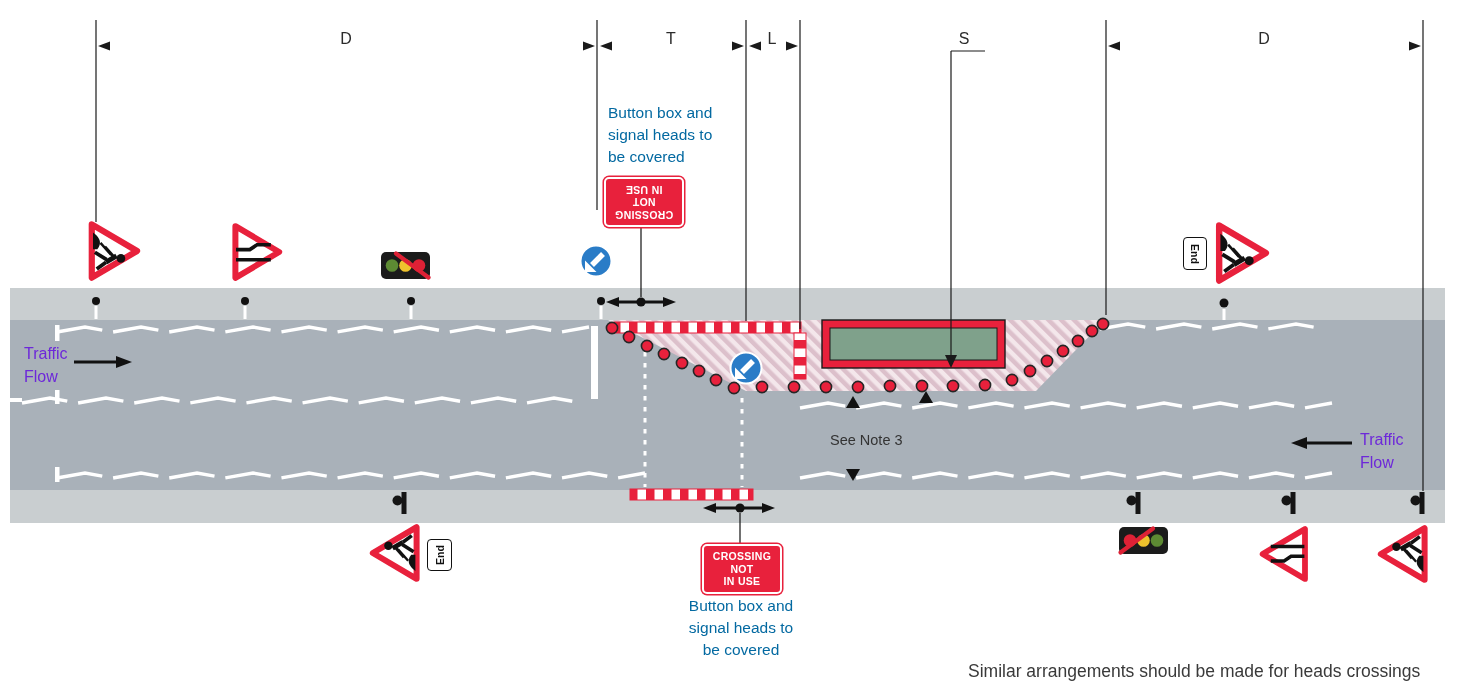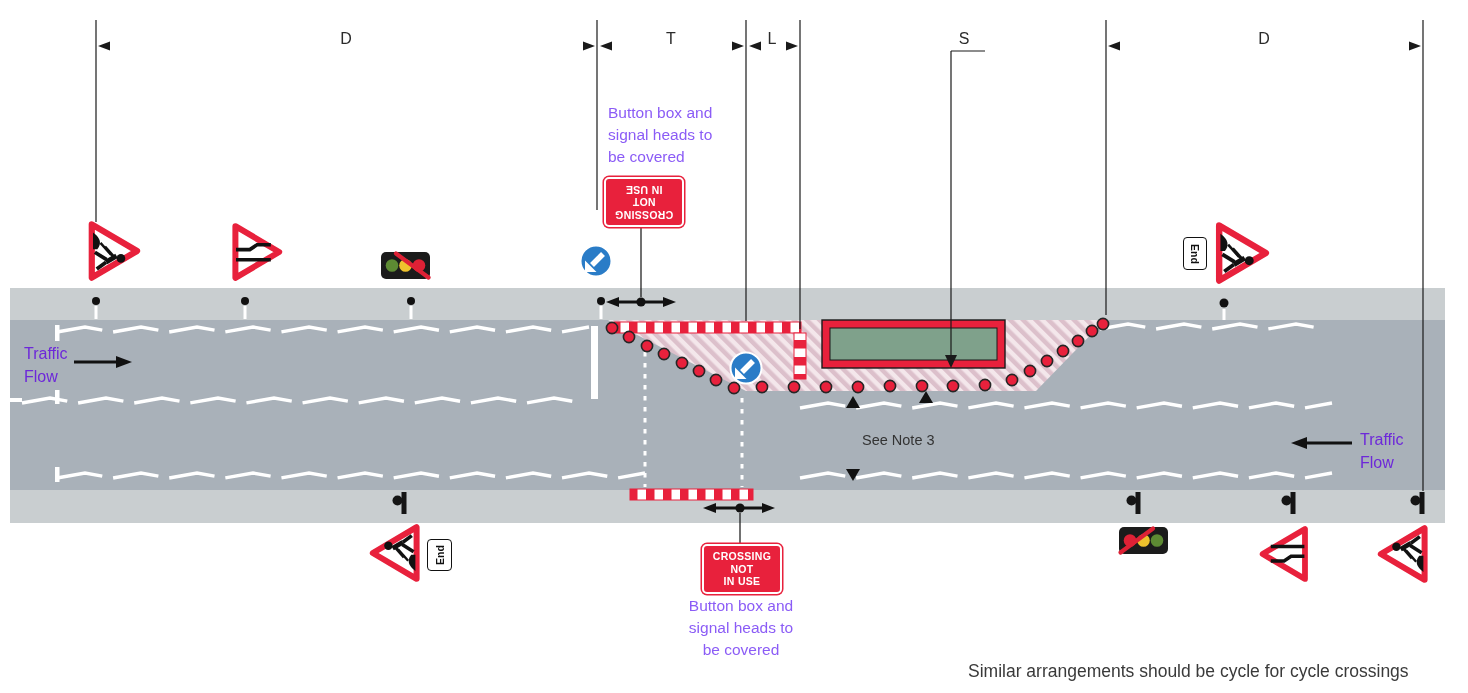--- a/index.html
+++ b/index.html
@@ -1,21 +1,21 @@
 <!DOCTYPE html>
 <html><head>
 <meta charset="utf-8">
 <style>
   html,body{margin:0;padding:0;background:#fff;}
   .canvas{position:relative;width:1468px;height:693px;background:#fff;overflow:hidden;
           font-family:"Liberation Sans", sans-serif;color:#353535;}
   svg{position:absolute;left:0;top:0;}
   .abs{position:absolute;}
   .dimlabel{font-size:16px;color:#2b2b2b;transform:translateX(-50%);}
-  .note{font-size:15.5px;line-height:22px;color:#8b5cf6;}
+  .note{font-size:15.5px;line-height:22px;color:#0369a1;}
   .note.center{text-align:center;transform:translateX(-50%);}
   .tflow{font-size:16px;line-height:23px;color:#6d28d9;}
   .seenote{font-size:14.5px;color:#333;}
   .similar{font-size:17.5px;color:#3a3a3a;white-space:nowrap;}
   .xsign{background:#e8213c;border-radius:5px;box-shadow:0 0 0 1.5px #e8213c;
          border:2px solid #fff;color:#fff;font-weight:bold;font-size:10.5px;line-height:12.5px;
          display:flex;flex-direction:column;align-items:center;justify-content:center;
          text-align:center;letter-spacing:.3px;}
   .xsign.flip{transform:rotate(180deg);}
   .endplate{background:#fff;border:1.8px solid #111;border-radius:4px;color:#111;
@@ -290,33 +290,33 @@
 <div class="abs tflow" style="left:24px;top:342px;">
   <div>Traffic</div>
   <div>Flow</div>
 </div>
 
 <div class="abs tflow" style="left:1360px;top:428px;">
   <div>Traffic</div>
   <div>Flow</div>
 </div>
 
-<div class="abs seenote" style="left:862px;top:432px;">See Note 3</div>
+<div class="abs seenote" style="left:830px;top:432px;">See Note 3</div>
 
 <div class="abs endplate" style="left:427px;top:539px;width:23px;height:30px;">
   <span class="rm90">End</span>
 </div>
 
 <div class="abs xsign" style="left:702px;top:544px;width:76px;height:46px;">
   <div>CROSSING</div>
   <div>NOT</div>
   <div>IN USE</div>
 </div>
 
 <div class="abs note center" style="left:741px;top:595px;">
   <div>Button box and</div>
   <div>signal heads to</div>
   <div>be covered</div>
 </div>
 
-<div class="abs similar" style="left:968px;top:661px;">Similar arrangements should be cycle for cycle crossings</div>
+<div class="abs similar" style="left:968px;top:661px;">Similar arrangements should be made for heads crossings</div>
 
 </div>
 
 </body></html>

